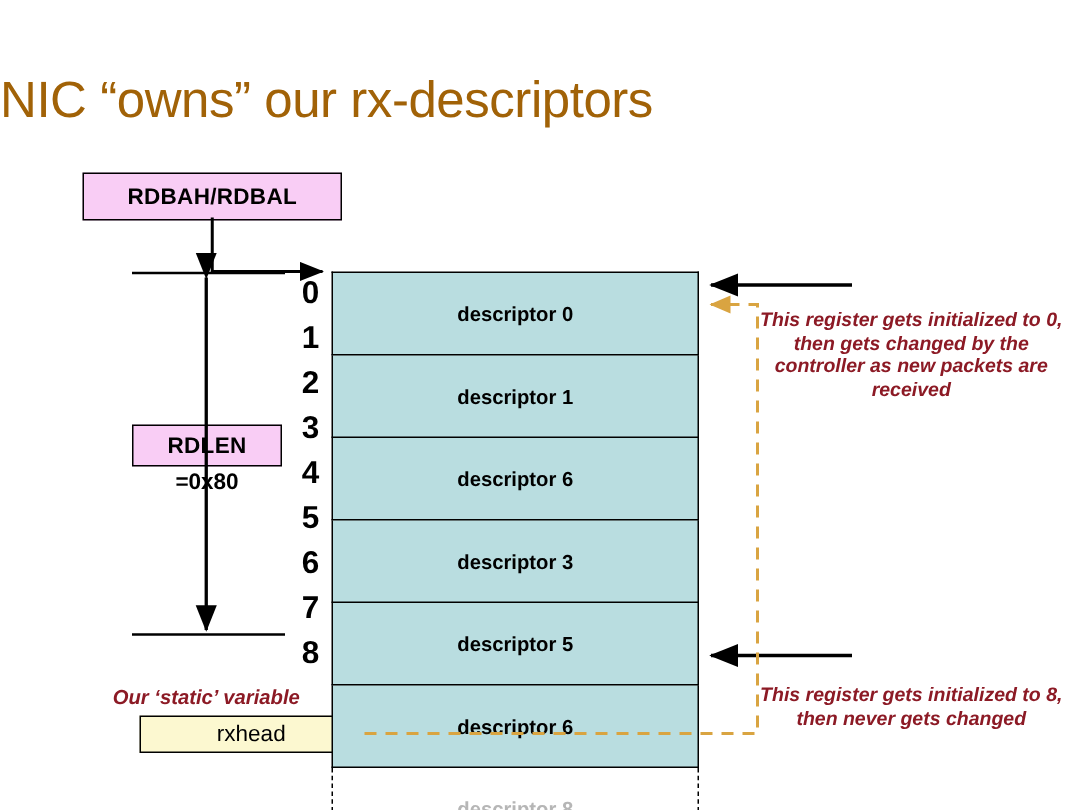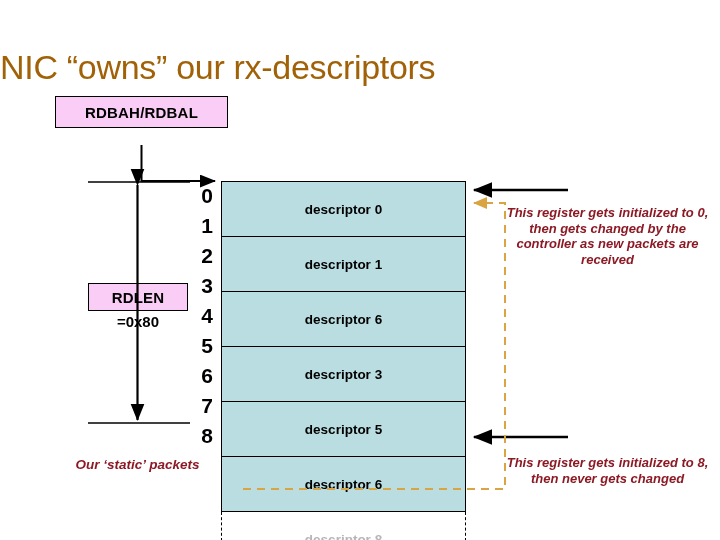--- a/index.html
+++ b/index.html
@@ -39,21 +39,21 @@
     box-sizing: border-box;
     display: flex;
     align-items: center;
     justify-content: center;
     font-size: 15px;
     font-weight: bold;
     color: #000000;
     letter-spacing: 0.2px;
   }
 
-  #box-rdbahl { left: 55px;  top: 96px; width: 173px; height: 32px; }
+  #box-rdbahl { left: 55px;  top: 115px; width: 173px; height: 32px; }
   #box-rdlen  { left: 88px;  top: 283px; width: 100px; height: 28px; }
   #box-rdh    { left: 570px; top: 176px; width: 73px;  height: 28px; }
   #box-rdt    { left: 570px; top: 423px; width: 73px;  height: 29px; }
 
   #rdlen-value {
     position: absolute;
     left: 88px;
     top: 313px;
     width: 100px;
     text-align: center;
@@ -163,21 +163,22 @@
 
   <div class="reg-box" id="box-rdbahl">RDBAH/RDBAL</div>
 
   <div class="reg-box" id="box-rdlen">RDLEN</div>
   <div id="rdlen-value">=0x80</div>
 
   <div class="caption" id="caption-rdh">This register gets initialized to 0, then gets changed by the controller as new packets are received</div>
 
   <div class="caption" id="caption-rdt">This register gets initialized to 8, then never gets changed</div>
 
-  <div class="caption" id="caption-static">Our ‘static’ packets</div>
+  <div class="caption" id="caption-static">Our ‘static’ variable</div>
+  <div id="box-rxhead">rxhead</div>
 
   <div id="row-indices">
       <div class="row-index" style="top: 181px;">0</div>
       <div class="row-index" style="top: 211px;">1</div>
       <div class="row-index" style="top: 241px;">2</div>
       <div class="row-index" style="top: 271px;">3</div>
       <div class="row-index" style="top: 301px;">4</div>
       <div class="row-index" style="top: 331px;">5</div>
       <div class="row-index" style="top: 361px;">6</div>
       <div class="row-index" style="top: 391px;">7</div>

